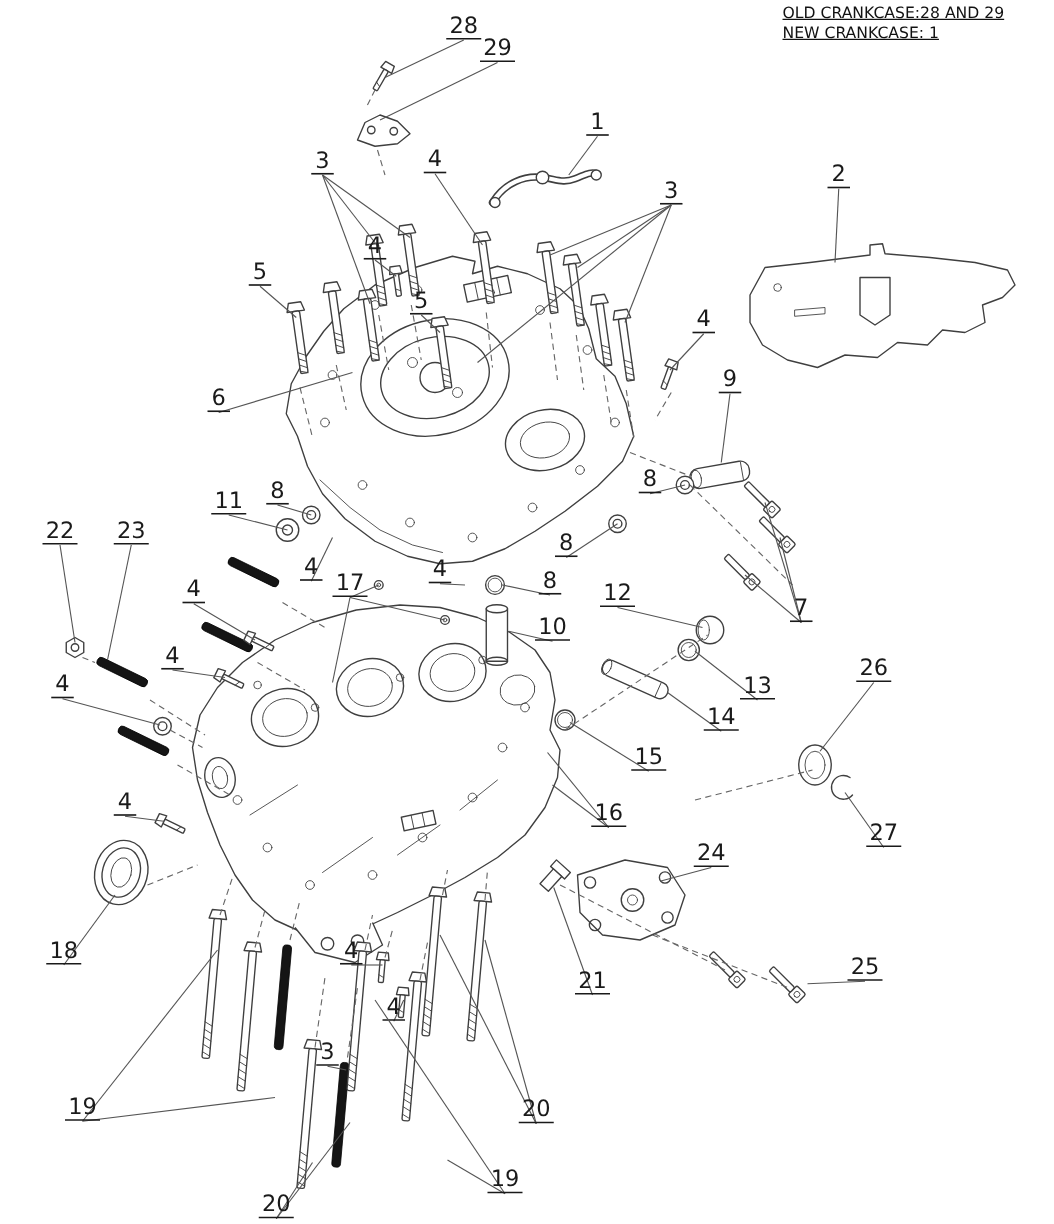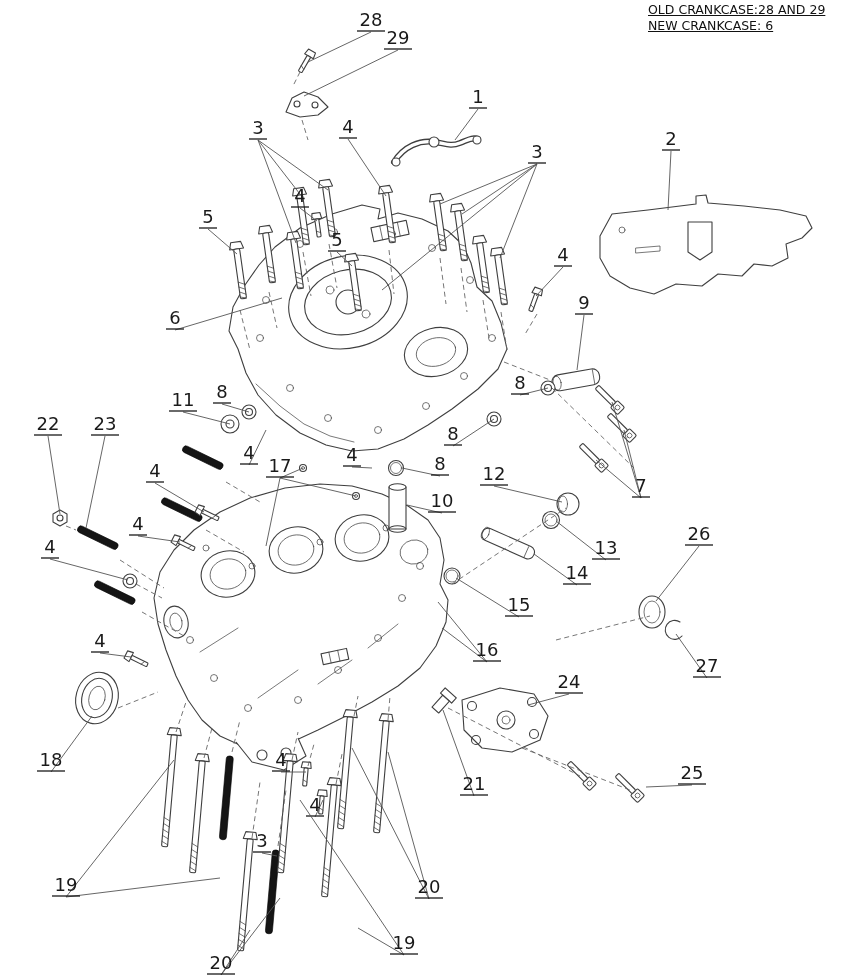--- a/index.html
+++ b/index.html
@@ -1,39 +1,39 @@
 <!DOCTYPE html>
 <html><head>
 <meta charset="utf-8">
 <style>
   * { box-sizing: border-box; }
   html,body { margin:0; padding:0; background:#ffffff; font-family:"DejaVu Sans",sans-serif; }
   .page { position:relative; width:843px; height:979px; background:#ffffff; overflow:hidden; }
   .page svg { position:absolute; left:0; top:0; }
-  .header-note { position:absolute; left:648px; top:2px; font-size:12.5px; color:#111; line-height:1.3; }
+  .header-note { position:absolute; left:626px; top:2px; font-size:12.5px; color:#111; line-height:1.3; }
   .header-note div { text-decoration:underline; white-space:nowrap; }
 
   
   .ln  { fill:none; stroke:#3f3f3f; stroke-width:1.1; stroke-linejoin:round; stroke-linecap:round; }
   .lnf { fill:#ffffff; stroke:#3f3f3f; stroke-width:1.1; stroke-linejoin:round; }
   .thin { stroke-width:0.7; }
   .dash { fill:none; stroke:#666666; stroke-width:0.9; stroke-dasharray:5 3.5; }
   .stud { fill:#151515; stroke:#000; stroke-width:0.6; }
   .leader { stroke:#555555; stroke-width:0.9; }
   .callout-underline { stroke:#1a1a1a; stroke-width:1.3; }
   .callout-text { font-family:"DejaVu Sans",sans-serif; font-size:18px; fill:#1a1a1a; text-anchor:middle; }
 </style>
 </head>
 <body>
 
 <div class="page">
 
   <div class="header-note">
     <div>OLD CRANKCASE:28 AND 29</div>
-    <div>NEW CRANKCASE: 6</div>
+    <div>NEW CRANKCASE: 1</div>
   </div>
 
   <svg id="diagram" width="843" height="979" viewBox="0 0 843 979" xmlns="http://www.w3.org/2000/svg">
 
     <defs>
       <g id="boltM">
         <path d="M -7,-3 L -5,-10 L 5,-10 L 7,-3 Z" class="lnf"></path>
         <rect x="-3" y="-3" width="6" height="50" rx="1.5" class="lnf"></rect>
         <g class="ln thin">
           <line x1="-3" y1="30" x2="3" y2="33"></line>

